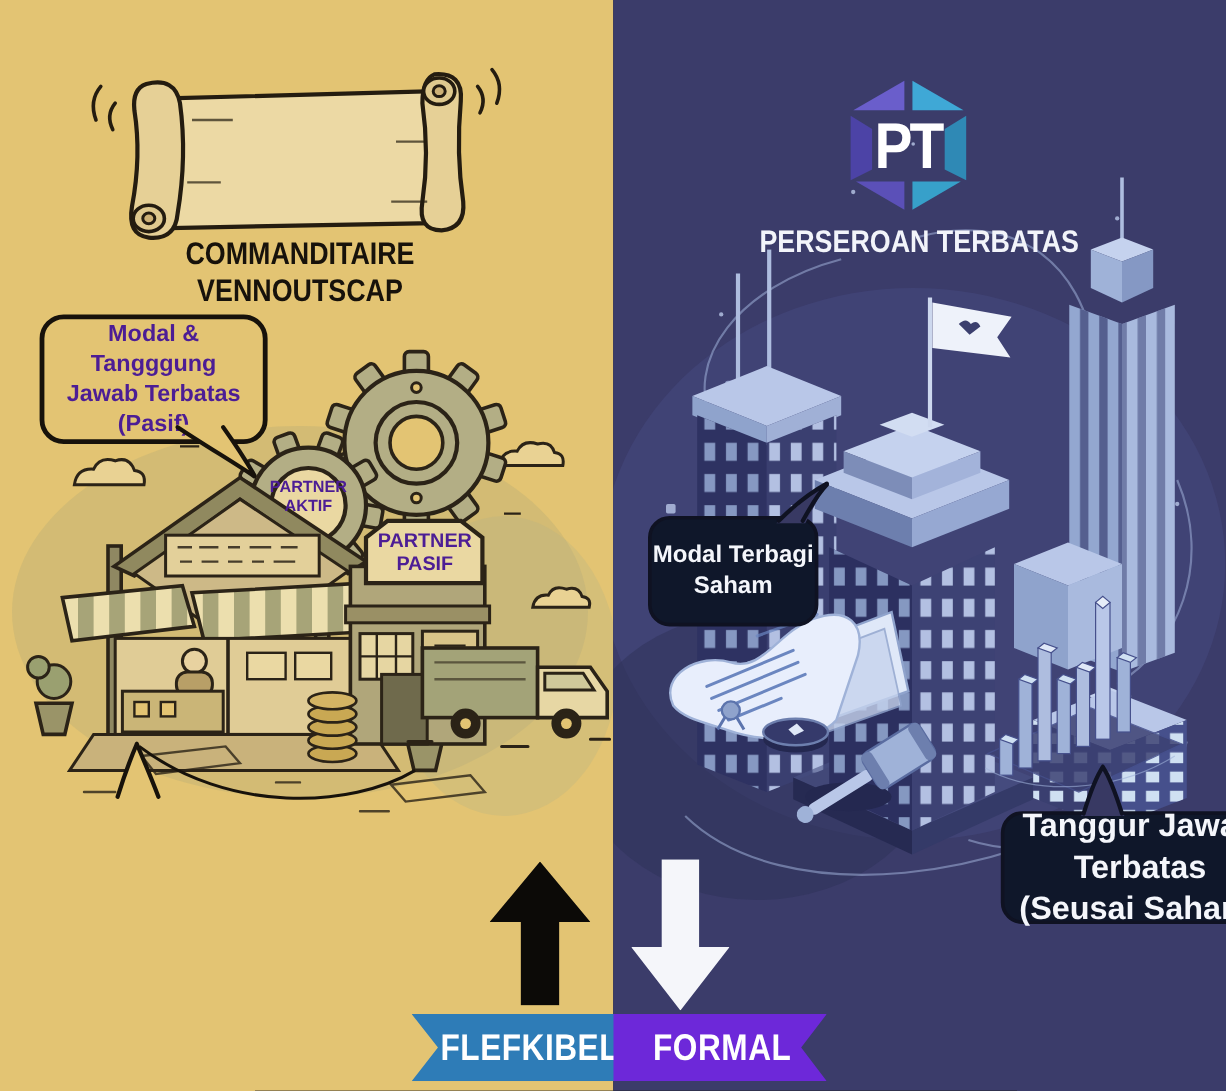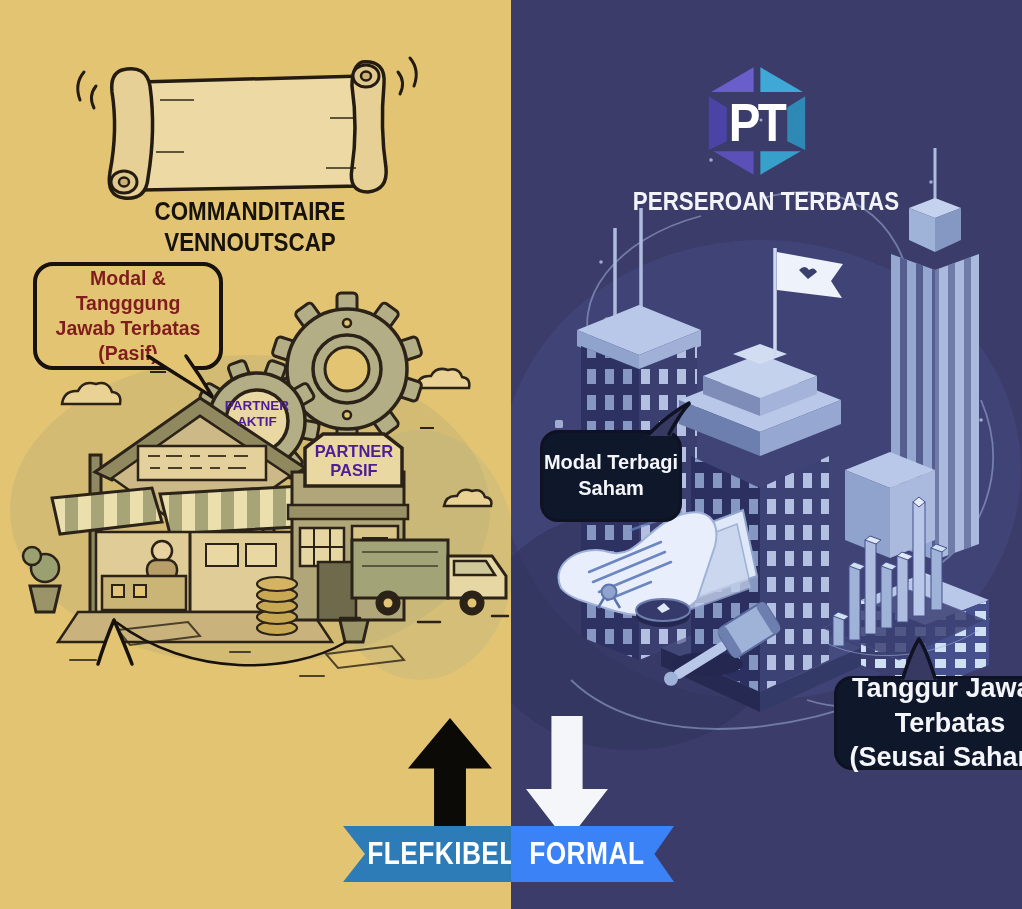--- a/index.html
+++ b/index.html
@@ -16,38 +16,38 @@
             transform:scaleX(.72);transform-origin:center;line-height:1;}
   .subtitle{font-weight:800;text-align:center;letter-spacing:0;
             transform:scaleX(.86);transform-origin:center;}
   #cv-subtitle{color:#17120b;font-size:26px;}
   #pt-subtitle{color:#f2f4fa;font-size:26px;}
   .badge-pt{font-size:54px;font-weight:800;color:#ffffff;letter-spacing:-3px;
             transform:scaleX(.88);transform-origin:center;line-height:1;}
   
   .bubble{display:flex;align-items:center;justify-content:center;text-align:center;
           font-weight:800;line-height:1.28;}
-  .bubble-l{background:#e3c473;border:4px solid #17120b;border-radius:20px;color:#7f1d1d;}
+  .bubble-l{background:#e3c473;border:4px solid #17120b;border-radius:20px;color:#4c1d95;}
   .bubble-r{background:#0f172a;border:3.5px solid #0f1222;border-radius:18px;color:#f4f6fb;}
   
   .ill-label{font-weight:800;color:#4c1d95;text-align:center;line-height:1.18;}
   
   .arrow{position:absolute;}
   #up-arrow{background:#0c0a07;
     clip-path:polygon(50% 0%,100% 42%,69% 42%,69% 100%,31% 100%,31% 42%,0% 42%);}
   #down-arrow{background:#f5f6fa;
     clip-path:polygon(50% 100%,100% 58%,69% 58%,69% 0%,31% 0%,31% 58%,0% 58%);}
   
-  .ribbon{position:absolute;top:826px;height:56px;display:flex;align-items:center;
+  .ribbon{position:absolute;top:845px;height:56px;display:flex;align-items:center;
           justify-content:center;color:#fff;font-weight:800;z-index:30;}
   .ribbon span{display:inline-block;transform:scaleX(.85);font-size:31px;letter-spacing:.5px;}
   #ribbon-flexible{left:343px;width:169px;background:#2e7cb7;padding-left:14px;
     clip-path:polygon(0% 0%,100% 0%,100% 100%,0% 100%,12% 50%);}
-  #ribbon-formal{left:511px;width:151px;background:#3b82f6;padding-right:12px;
-    clip-path:polygon(0% 0%,100% 0%,88% 50%,100% 100%,0% 100%);}
+  #ribbon-formal{left:511px;width:151px;background:#6d28d9;padding-right:12px;
+    clip-path:polygon(0% 0%,100% 0%,88% 50%,100% 100%,0% 100%);padding-left:15px;}
   .tails{pointer-events:none;z-index:20;}
   .bubble{z-index:15;position:absolute;}
 </style>
 </head>
 <body>
 
 <div id="canvas">
 
   <div class="panel" id="left-panel">
 

